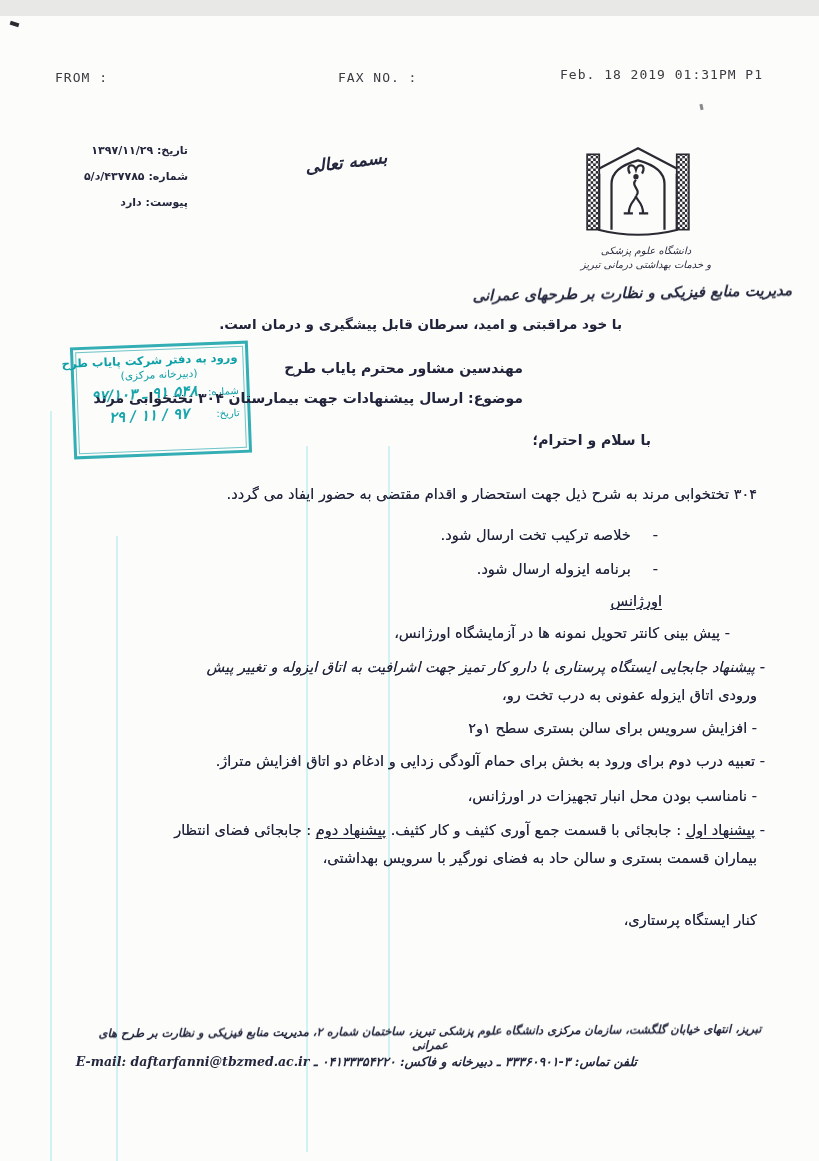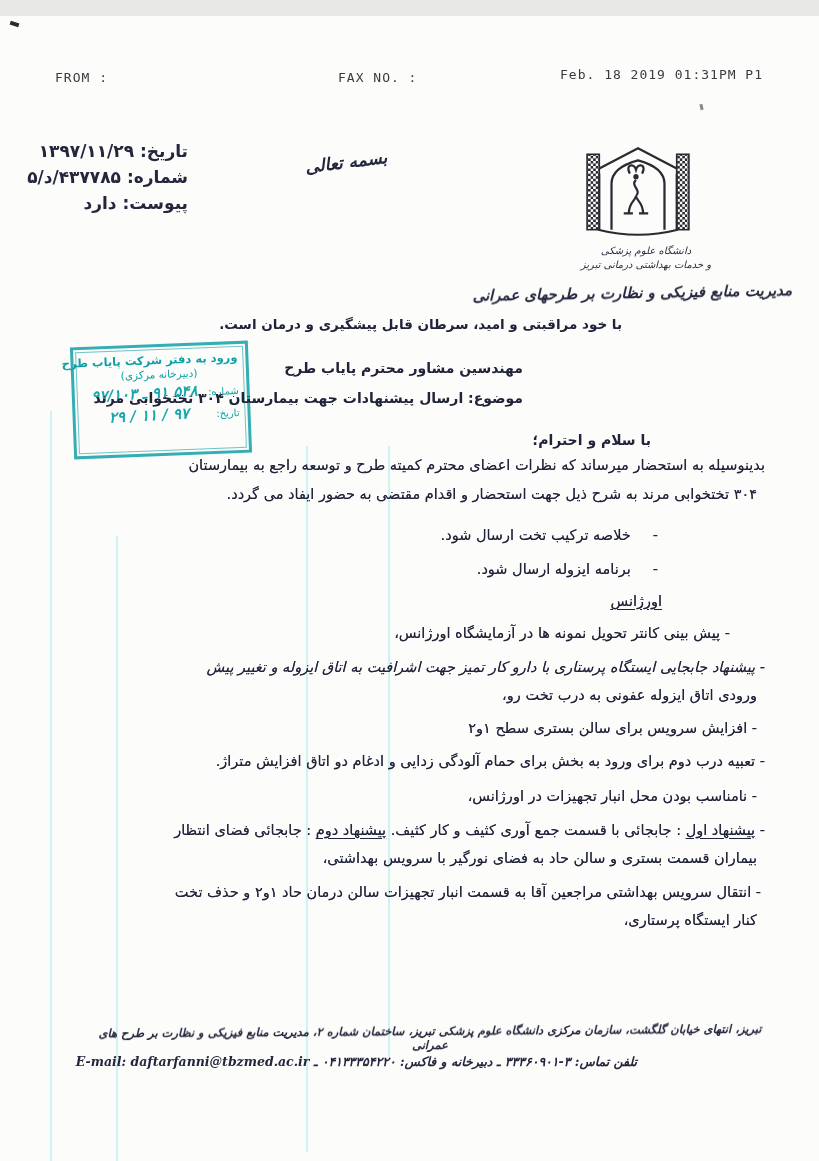--- a/index.html
+++ b/index.html
@@ -2,21 +2,21 @@
 <html lang="fa"><head>
 <meta charset="utf-8">
 <style>
   html,body{margin:0;padding:0;background:#e8e8e6;}
   .page{position:relative;width:819px;height:1161px;margin:16px auto;background:#fcfcfa;overflow:hidden;
         font-family:"DejaVu Sans",sans-serif;color:#20233a;}
   .abs{position:absolute;white-space:nowrap;}
   .ltr{direction:ltr;}
   .rtl{direction:rtl;unicode-bidi:plaintext;}
   .faxline{font-family:"DejaVu Sans Mono",monospace;font-size:13px;color:#3a3a40;letter-spacing:1px;}
-  .meta{font-size:17px;font-weight:bold;text-align:right;line-height:26px;color:#23263d;}
+  .meta{font-size:11px;font-weight:bold;text-align:right;line-height:26px;color:#23263d;}
   .bismillah{font-family:"DejaVu Serif",serif;font-style:italic;font-weight:bold;font-size:17px;
              transform:rotate(-7deg);color:#23263d;}
   .uniline{font-family:"DejaVu Serif",serif;font-style:italic;font-size:10px;color:#2b2e40;
            text-align:center;filter:blur(.2px);}
   .deptline{font-family:"DejaVu Serif",serif;font-style:italic;font-weight:bold;font-size:15px;
             text-align:right;color:#23263d;transform:rotate(-1deg);filter:blur(.15px);}
   .slogan{font-weight:bold;font-size:13.5px;color:#20233a;}
   .b{font-weight:bold;font-size:14px;}
   .ln{font-size:14.5px;color:#20233a;text-shadow:0 0 .6px rgba(30,33,60,.7);}
   .ul{text-decoration:underline;text-underline-offset:3px;}
@@ -103,21 +103,20 @@
         <span class="lbl">تاریخ:</span>
         <span class="hand rtl">۲۹ / ۱۱ / ۹۷</span>
       </div>
     </div>
   </div>
 
   <div class="abs rtl b" style="right:296px;top:344px;">مهندسین مشاور محترم پایاب طرح</div>
   <div class="abs rtl b" style="right:296px;top:374px;">موضوع: ارسال پیشنهادات جهت بیمارستان ۳۰۴ تختخوابی مرند</div>
   <div class="abs rtl b" style="right:168px;top:416px;">با سلام و احترام؛</div>
 
-  <div class="abs rtl ln" style="right:54px;top:441px;">بدینوسیله به استحضار میرساند که نظرات اعضای محترم کمیته طرح و توسعه راجع به بیمارستان</div>
   <div class="abs rtl ln" style="right:62px;top:470px;">۳۰۴ تختخوابی مرند به شرح ذیل جهت استحضار و اقدام مقتضی به حضور ایفاد می گردد.</div>
 
   <div class="abs rtl ln" style="right:161px;top:511px;">
     <span>-</span><span class="sumtxt">خلاصه ترکیب تخت ارسال شود.</span>
   </div>
   <div class="abs rtl ln" style="right:161px;top:545px;">
     <span>-</span><span class="sumtxt">برنامه ایزوله ارسال شود.</span>
   </div>
 
   <div class="abs rtl ln ul" style="right:157px;top:577px;">اورژانس</div>
@@ -127,19 +126,18 @@
   <div class="abs rtl ln" style="right:62px;top:671px;">ورودی اتاق ایزوله عفونی به درب تخت رو،</div>
   <div class="abs rtl ln" style="right:62px;top:704px;">- افزایش سرویس برای سالن بستری سطح ۱و۲</div>
   <div class="abs rtl ln" style="right:54px;top:737px;">- تعبیه درب دوم برای ورود به بخش برای حمام آلودگی زدایی و ادغام دو اتاق افزایش متراژ.</div>
   <div class="abs rtl ln" style="right:62px;top:772px;">- نامناسب بودن محل انبار تجهیزات در اورژانس،</div>
 
   <div class="abs rtl ln" style="right:54px;top:806px;">
     <span>- </span><span class="ul">پیشنهاد اول</span><span> : جابجائی با قسمت جمع آوری کثیف و کار کثیف. </span><span class="ul">پیشنهاد دوم</span><span> : جابجائی فضای انتظار</span>
   </div>
   <div class="abs rtl ln" style="right:62px;top:834px;">بیماران قسمت بستری و سالن حاد به فضای نورگیر با سرویس بهداشتی،</div>
 
-  <div class="abs rtl ln" style="right:58px;top:868px;">- انتقال سرویس بهداشتی مراجعین آقا به قسمت انبار تجهیزات سالن درمان حاد ۱و۲ و حذف تخت</div>
   <div class="abs rtl ln" style="right:62px;top:896px;">کنار ایستگاه پرستاری،</div>
 
   <div class="abs rtl footer1" style="left:85px;top:1008px;width:690px;white-space:normal;">تبریز، انتهای خیابان گلگشت، سازمان مرکزی دانشگاه علوم پزشکی تبریز، ساختمان شماره ۲، مدیریت منابع فیزیکی و نظارت بر طرح های عمرانی</div>
   <div class="abs rtl footer2" style="right:182px;top:1038px;">تلفن تماس: ۳-۳۳۳۶۰۹۰۱ ـ دبیرخانه و فاکس: ۰۴۱۳۳۳۵۴۲۲۰ ـ E-mail: daftarfanni@tbzmed.ac.ir</div>
 
 </div>
 
 </body></html>

